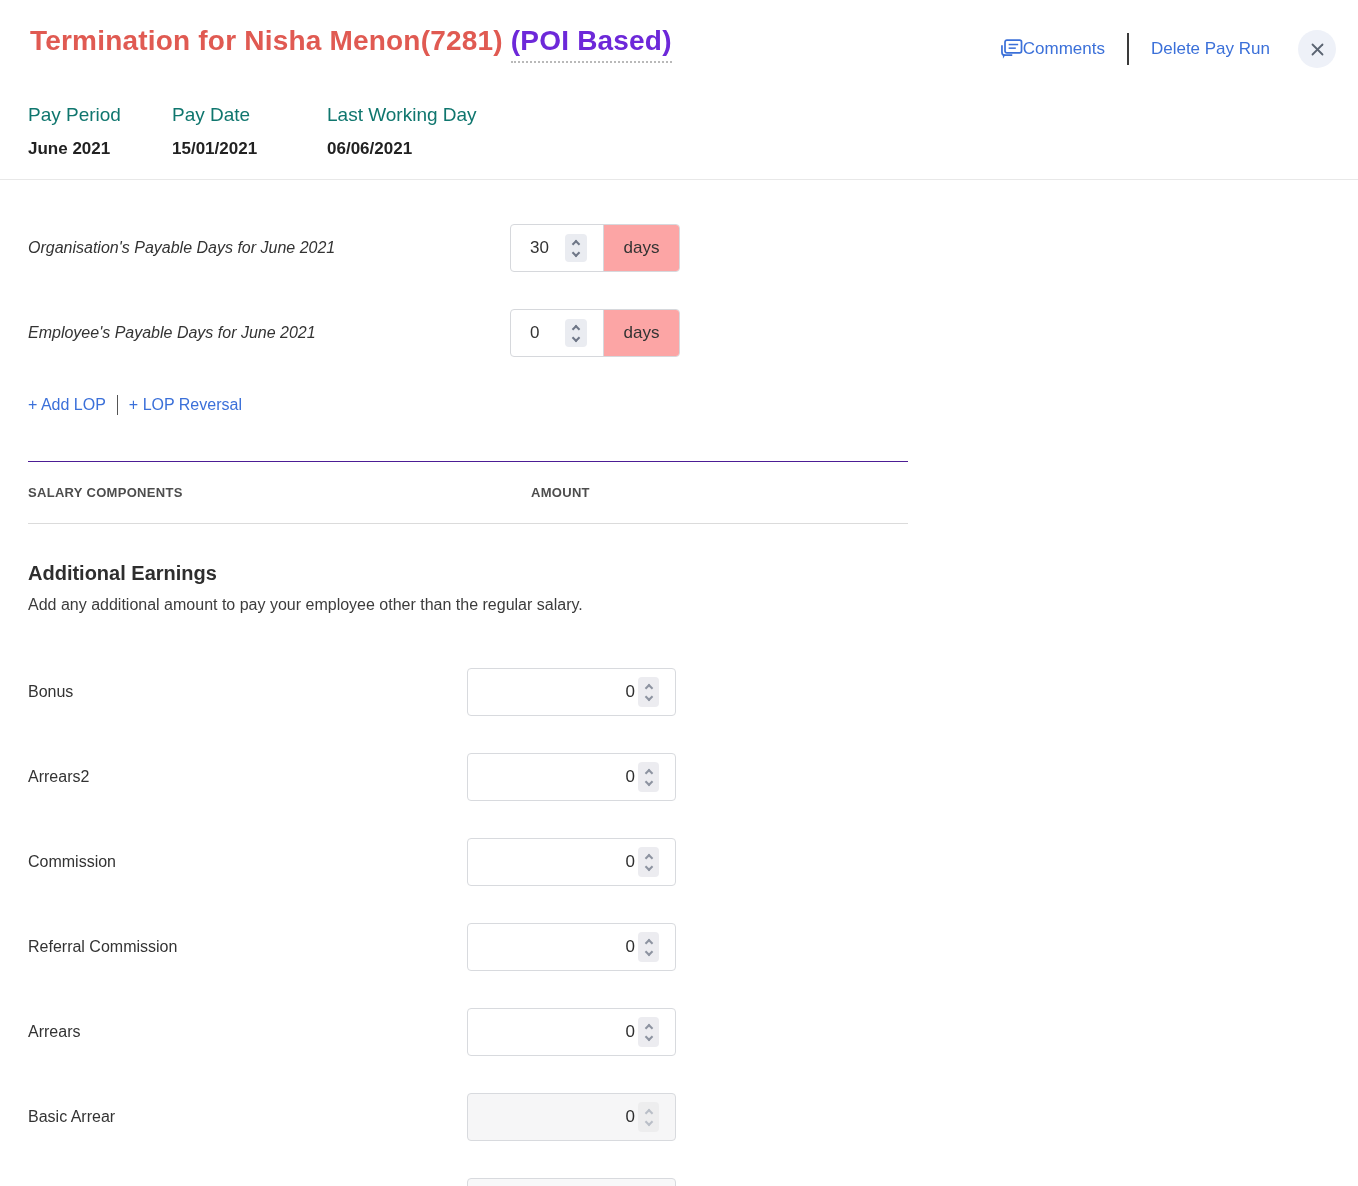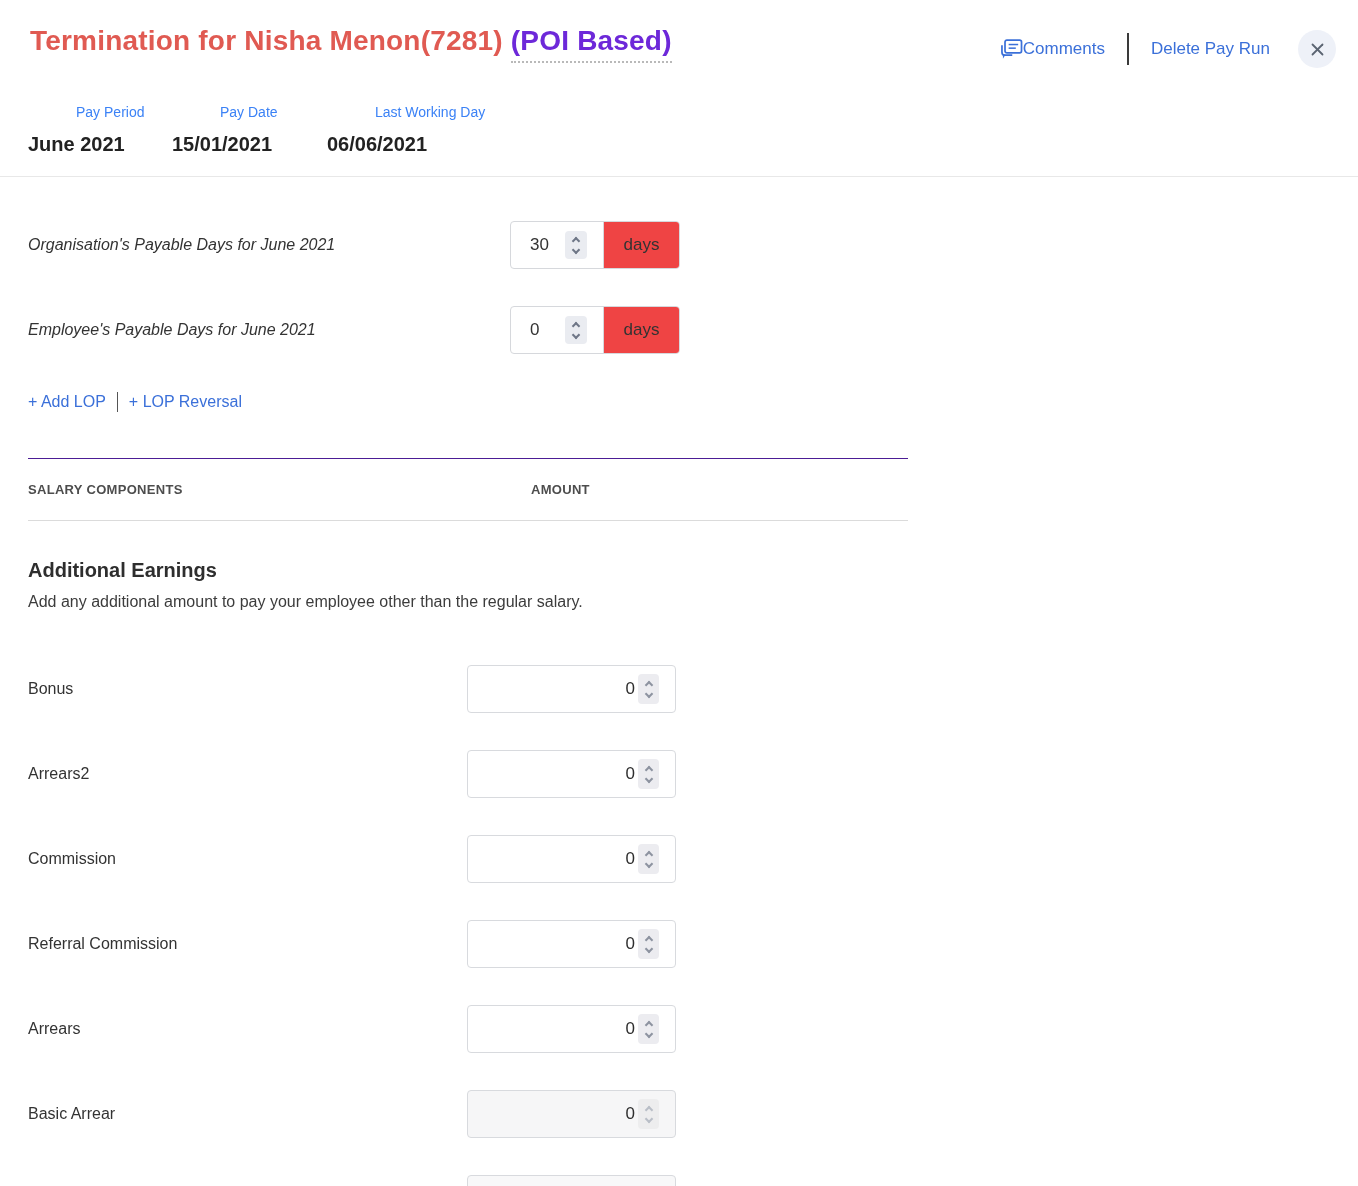--- a/index.html
+++ b/index.html
@@ -18,39 +18,39 @@
   .vsep { width:2px; height:32px; background:#3a3a3a; margin:0 22px; }
   .close-btn { width:38px; height:38px; border-radius:50%; background:#eef1f8; border:none;
                display:flex; align-items:center; justify-content:center; cursor:pointer;
                margin-left:28px; }
 
   
   .meta { display:flex; padding-left:28px; margin-top:36px; }
   .meta-field { margin-right:0; }
   .meta-field:nth-child(1) { width:144px; }
   .meta-field:nth-child(2) { width:155px; }
-  .meta-label { font-size:14px; color:#3b82f6;margin-left:48px; }
-  .meta-value { font-size:20px; font-weight:700; color:#222; margin-top:13px; }
+  .meta-label { font-size:19px; color:#0f766e; }
+  .meta-value { font-size:17px; font-weight:700; color:#222; margin-top:13px; }
 
   .full-divider { border:none; border-top:1px solid #e8e8e8; margin-top:20px; }
 
   
   .content { width:880px; margin-left:28px; }
 
   .days-row { display:flex; align-items:center; margin-top:44px; }
   .days-row + .days-row { margin-top:37px; }
   .row-label { width:482px; font-size:16px; color:#333;font-style:italic; }
 
   .days-group { display:flex; width:170px; height:48px; border:1px solid #d6d8dc;
                 border-radius:4px; background:#fff; overflow:hidden; }
   .num-section { width:92px; display:flex; align-items:center; padding-left:19px; }
   .num-input { width:35px; border:none; outline:none; font-size:17px; color:#333;
                font-family:"Liberation Sans", sans-serif; background:transparent; }
   .unit-section { flex:1; border-left:1px solid #d6d8dc; display:flex; align-items:center;
-                  justify-content:center; font-size:17px; color:#333; background:#ef4444; }
+                  justify-content:center; font-size:17px; color:#333; background:#fca5a5; }
 
   .stepper { width:22px; height:28px; background:#eaecf1; border-radius:4px;
              display:flex; flex-direction:column; align-items:center; justify-content:center;
              gap:3px; cursor:pointer; flex:none; }
   .chev { display:block; width:6px; height:6px; border:solid #6f7787; border-width:2px 2px 0 0; }
   .chev.up { transform:rotate(-45deg); margin-top:2px; }
   .chev.down { transform:rotate(135deg); margin-bottom:2px; }
 
   .lop-links { margin-top:38px; display:flex; align-items:center; font-size:16px; }
   .lop-links .link { font-size:16px; }

